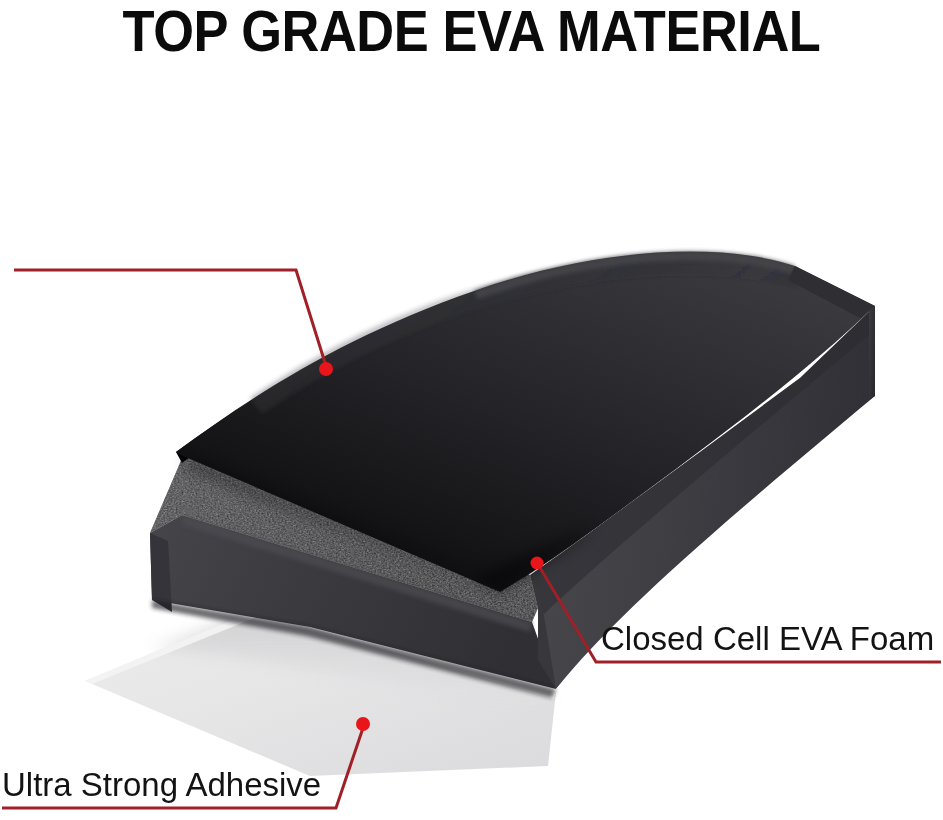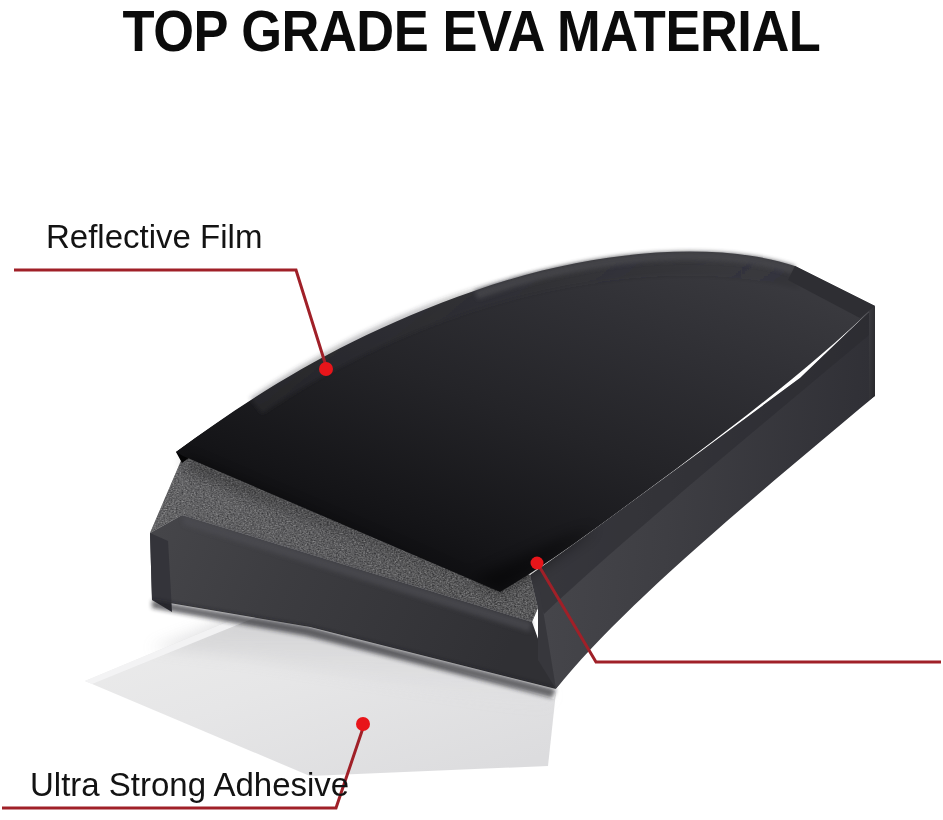--- a/index.html
+++ b/index.html
@@ -47,21 +47,21 @@
     position: absolute;
     font-family: "Liberation Sans", sans-serif;
     font-weight: 400;
     font-size: 33px;
     line-height: 38px;
     color: #131313;
     white-space: nowrap;
   }
   #label-reflective-film { left: 46px; top: 218px; }
   #label-closed-cell     { left: 601px; top: 620px; }
-  #label-ultra-adhesive  { left: 2px;  top: 766px; margin-left: 28px; }
+  #label-ultra-adhesive  { left: 2px;  top: 766px; }
 </style>
 </head>
 <body>
 
 <div id="stage">
 
   <div class="title">TOP GRADE EVA MATERIAL</div>
 
   <svg id="illustration" viewBox="0 0 943 820" xmlns="http://www.w3.org/2000/svg">
 
@@ -225,18 +225,18 @@
       </g>
 
       <g>
         <polyline points="363,728 336,808 2,808" fill="none" stroke="#a02028" stroke-width="3"></polyline>
         <circle cx="363" cy="724" r="7" fill="#e8151a"></circle>
       </g>
 
     </g>
   </svg>
 
-  <div class="callout-label" id="label-reflective-film">Reflective Film</div>
-
+
+  <div class="callout-label" id="label-closed-cell">Closed Cell EVA Foam</div>
 
   <div class="callout-label" id="label-ultra-adhesive">Ultra Strong Adhesive</div>
 
 </div>
 
 </body></html>

